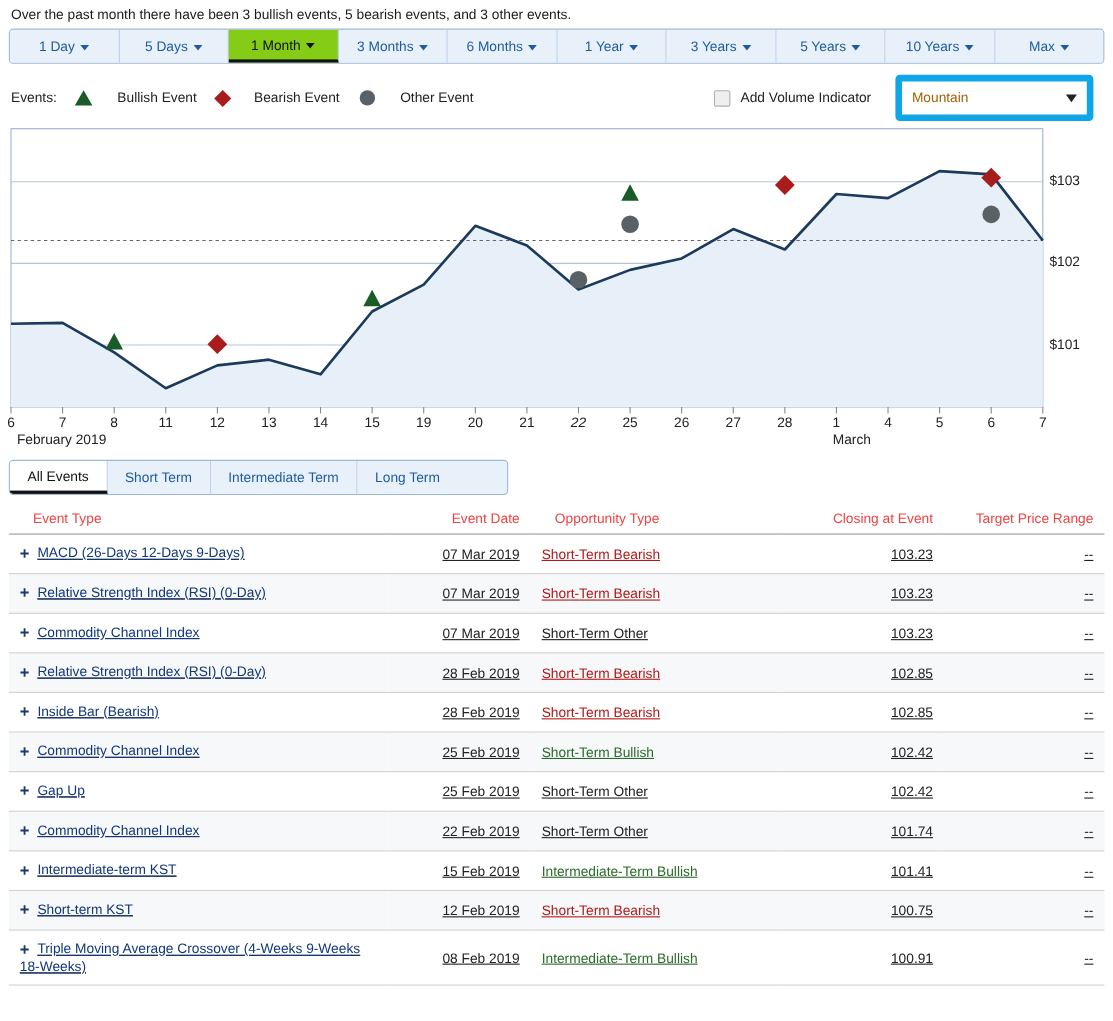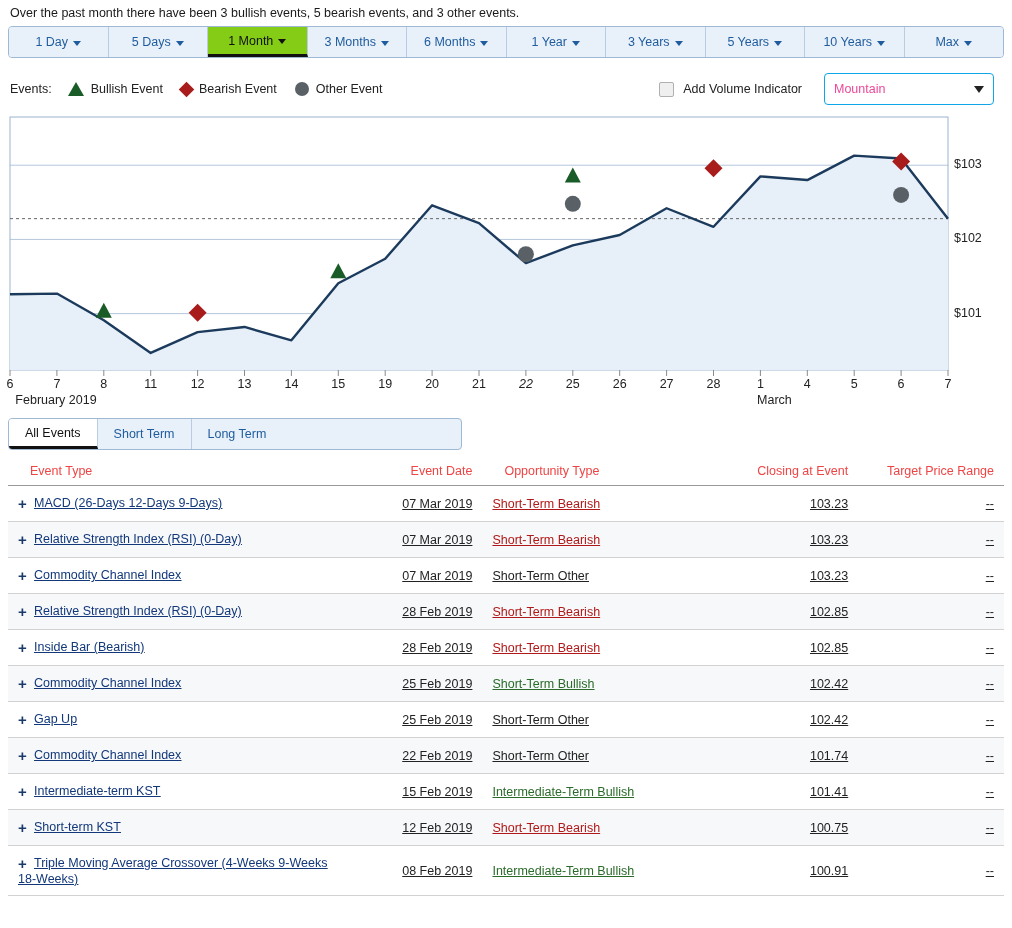--- a/index.html
+++ b/index.html
@@ -67,21 +67,21 @@
   .legend-row {
     display: flex;
     align-items: center;
     margin: 14px 10px 0 10px;
     height: 34px;
   }
   .legend-label { font-size: 12.5px; color: #222; margin-right: 16px; }
   .legend-item {
     display: flex;
     align-items: center;
-    gap: 7px;
+    gap: 23px;
     margin-right: 18px;
     font-size: 12.5px;
     color: #222;
   }
   .tri {
     width: 0; height: 0;
     border-left: 8px solid transparent;
     border-right: 8px solid transparent;
     border-bottom: 14px solid #1a5c27;
   }
@@ -101,28 +101,28 @@
     width: 13px; height: 13px;
     border: 1px solid #b0b0b0;
     background: #efefef;
     border-radius: 2px;
     cursor: pointer;
   }
   .vol-text { font-size: 12.5px; color: #222; }
   .chart-select {
     width: 150px;
     height: 30px;
-    border: 1px solid #0ea5e9;
+    border: 6px solid #0ea5e9;
     border-radius: 4px;
     background: #ffffff;
     display: flex;
     align-items: center;
     padding: 0 9px;
     font-size: 12.5px;
-    color: #ec4899;
+    color: #a16207;
     cursor: pointer;
     margin-right: 8px;
   }
   .chart-select .sel-val { flex: 1 1 auto; }
   .chev {
     width: 0; height: 0;
     border-left: 5px solid transparent;
     border-right: 5px solid transparent;
     border-top: 7px solid #222;
   }
@@ -374,20 +374,21 @@
     </div>
   <div id="month-labels">
       <div class="monthlab" style="left: 56px; top: 281px;">February 2019</div>
       <div class="monthlab" style="left: 774.4px; top: 281px;">March</div>
     </div>
 </div>
 
 <div class="term-bar" id="term-bar">
     <div class="term-tab active">All Events</div>
     <div class="term-tab">Short Term</div>
+    <div class="term-tab">Intermediate Term</div>
     <div class="term-tab">Long Term</div>
   </div>
 
 <table class="events">
   <thead>
     <tr>
       <th class="c-type">Event Type</th>
       <th class="c-date">Event Date</th>
       <th class="c-opp">Opportunity Type</th>
       <th class="c-close">Closing at Event</th>

